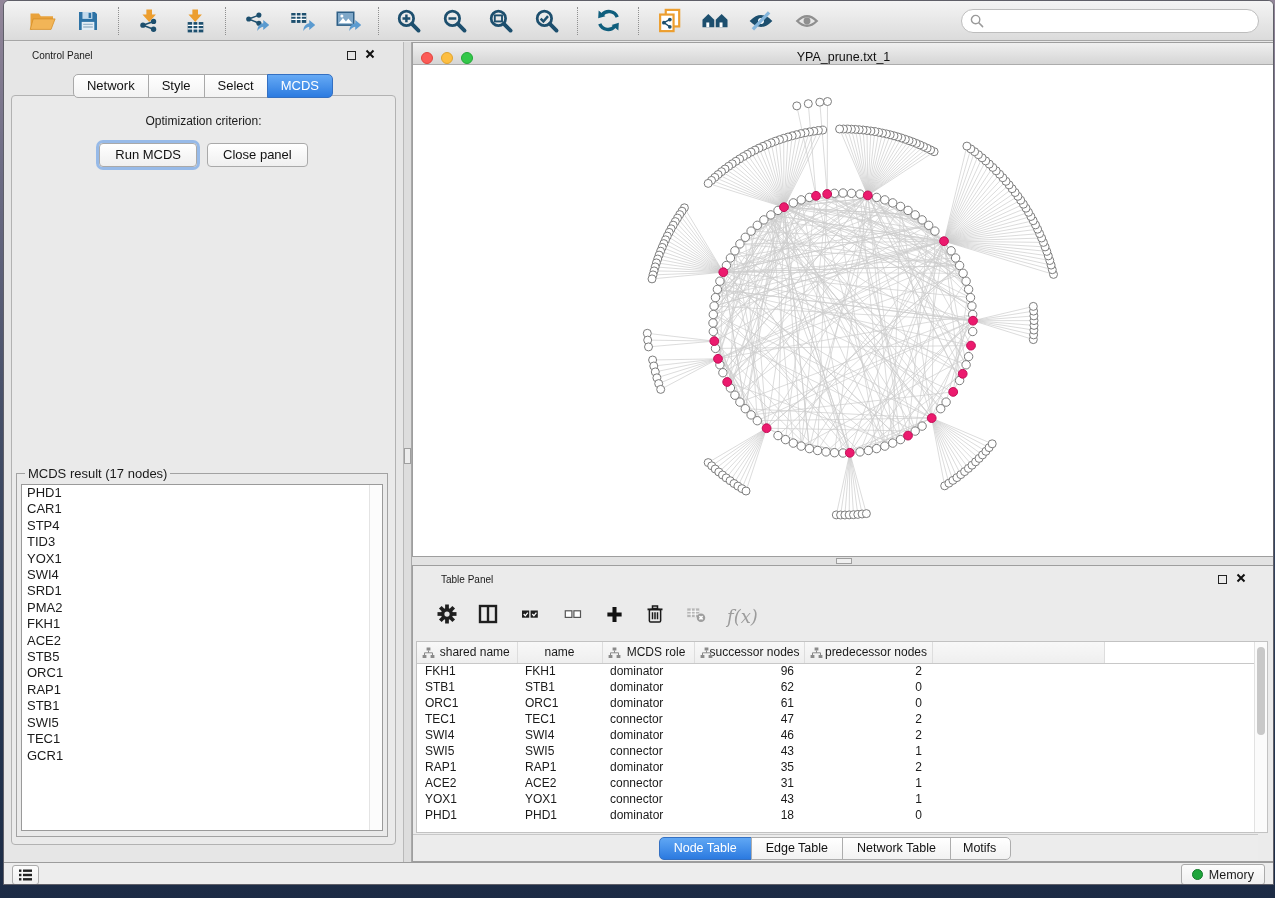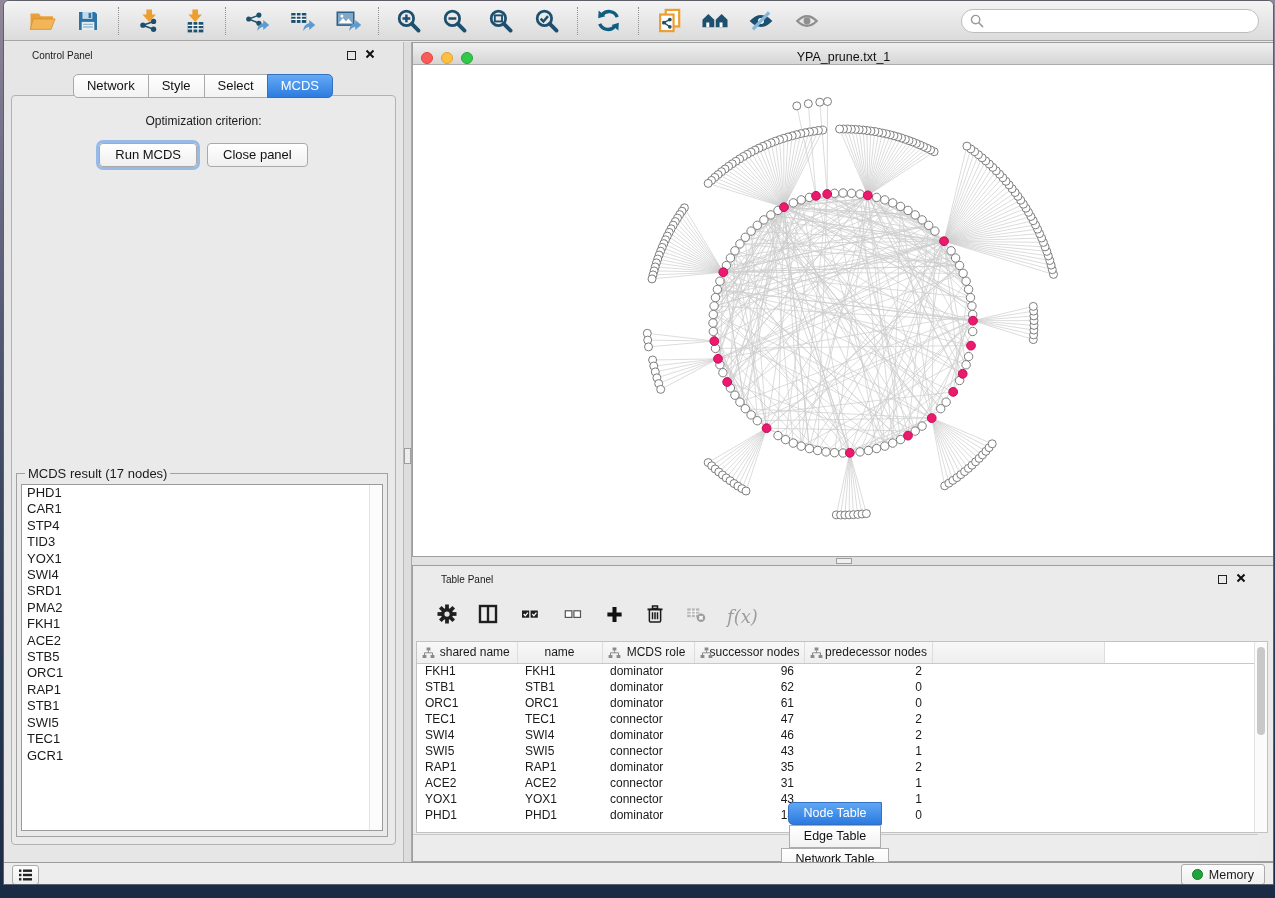--- a/index.html
+++ b/index.html
@@ -111,21 +111,21 @@
   thead th.blankfill { border-right:1px solid #DDDDDD; }
   thead th.whitefill { background:#fff; border-right:none; border-bottom:1px solid #C8C8C8; }
   .th-inner { display:flex; align-items:center; justify-content:center; gap:5px; height:100%; }
   .th-colicon { position:absolute; left:5px; top:5px; }
   tbody td { height:16px; padding:0 8px; white-space:nowrap; overflow:hidden; }
   td.num { text-align:right; padding-right:10px; }
   #tp-scroll { position:absolute; right:0; top:0; bottom:0; width:13px; background:#FBFBFB; border-left:1px solid #E2E2E2; }
   #tp-thumb { position:absolute; left:2px; right:2px; top:5px; height:88px; background:#C8C8C8; border-radius:5px; }
   #tp-tabs {
     position:absolute; left:0; right:16px; top:268px; height:27px; background:#ECECEC;
-    border-top:1px solid #C8C8C8; display:flex; justify-content:center; align-items:center;flex-direction:column;
+    border-top:1px solid #C8C8C8; display:flex; justify-content:center; align-items:center;
   }
   .tp-tab {
     padding:3px 14px 4px; font-size:12.5px; background:linear-gradient(#FFFFFF,#F2F2F2);
     border:1px solid #ADADAD; margin-left:-1px; color:#111;
   }
   .tp-tab:first-child { border-radius:5px 0 0 5px; }
   .tp-tab:last-child { border-radius:0 5px 5px 0;padding-left:12px; }
   .tp-tab.selected { background:linear-gradient(#60A7F4,#2B7AE0); color:#fff; border-color:#3470C2; }
   
   #status-bar {

